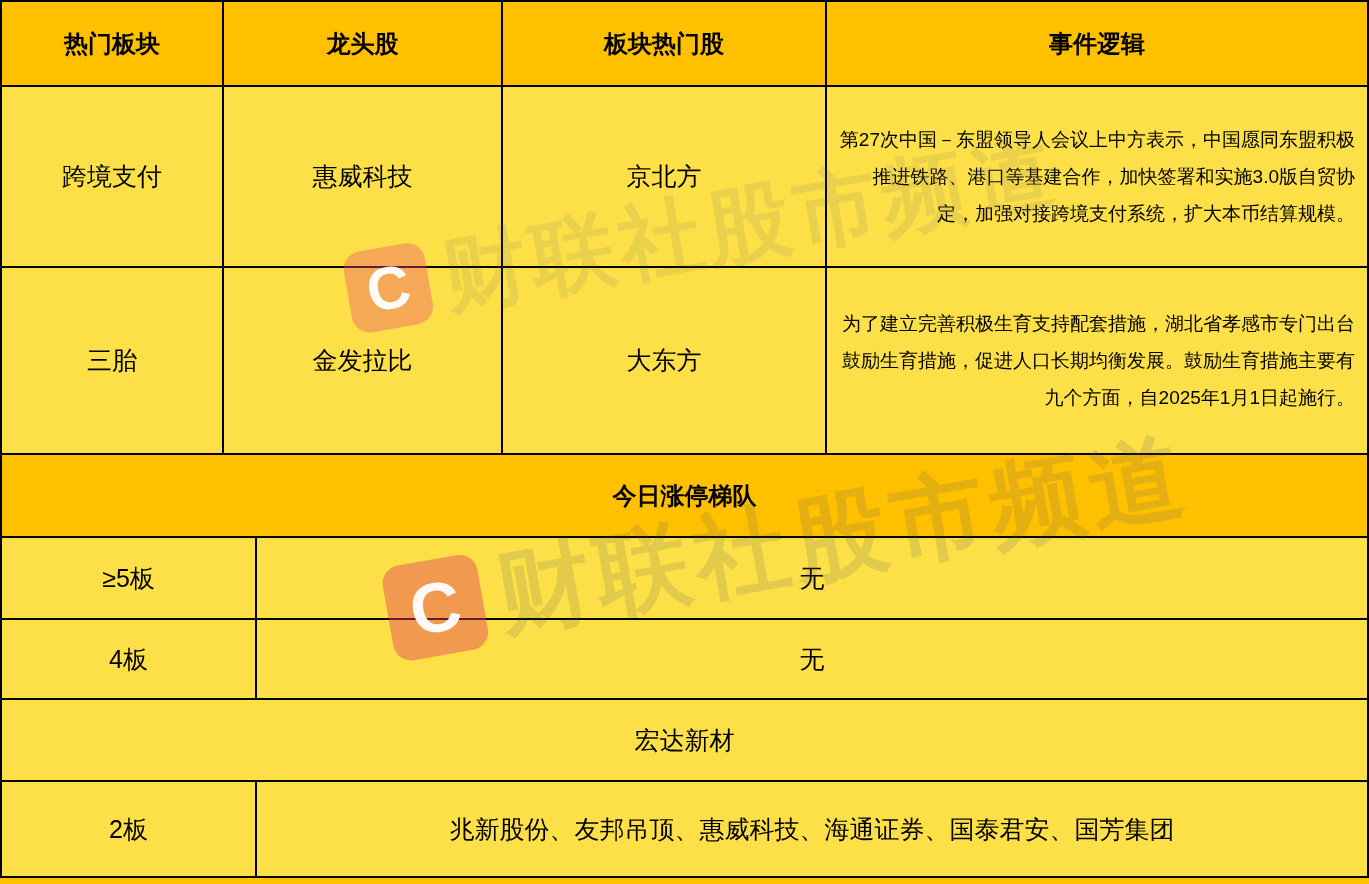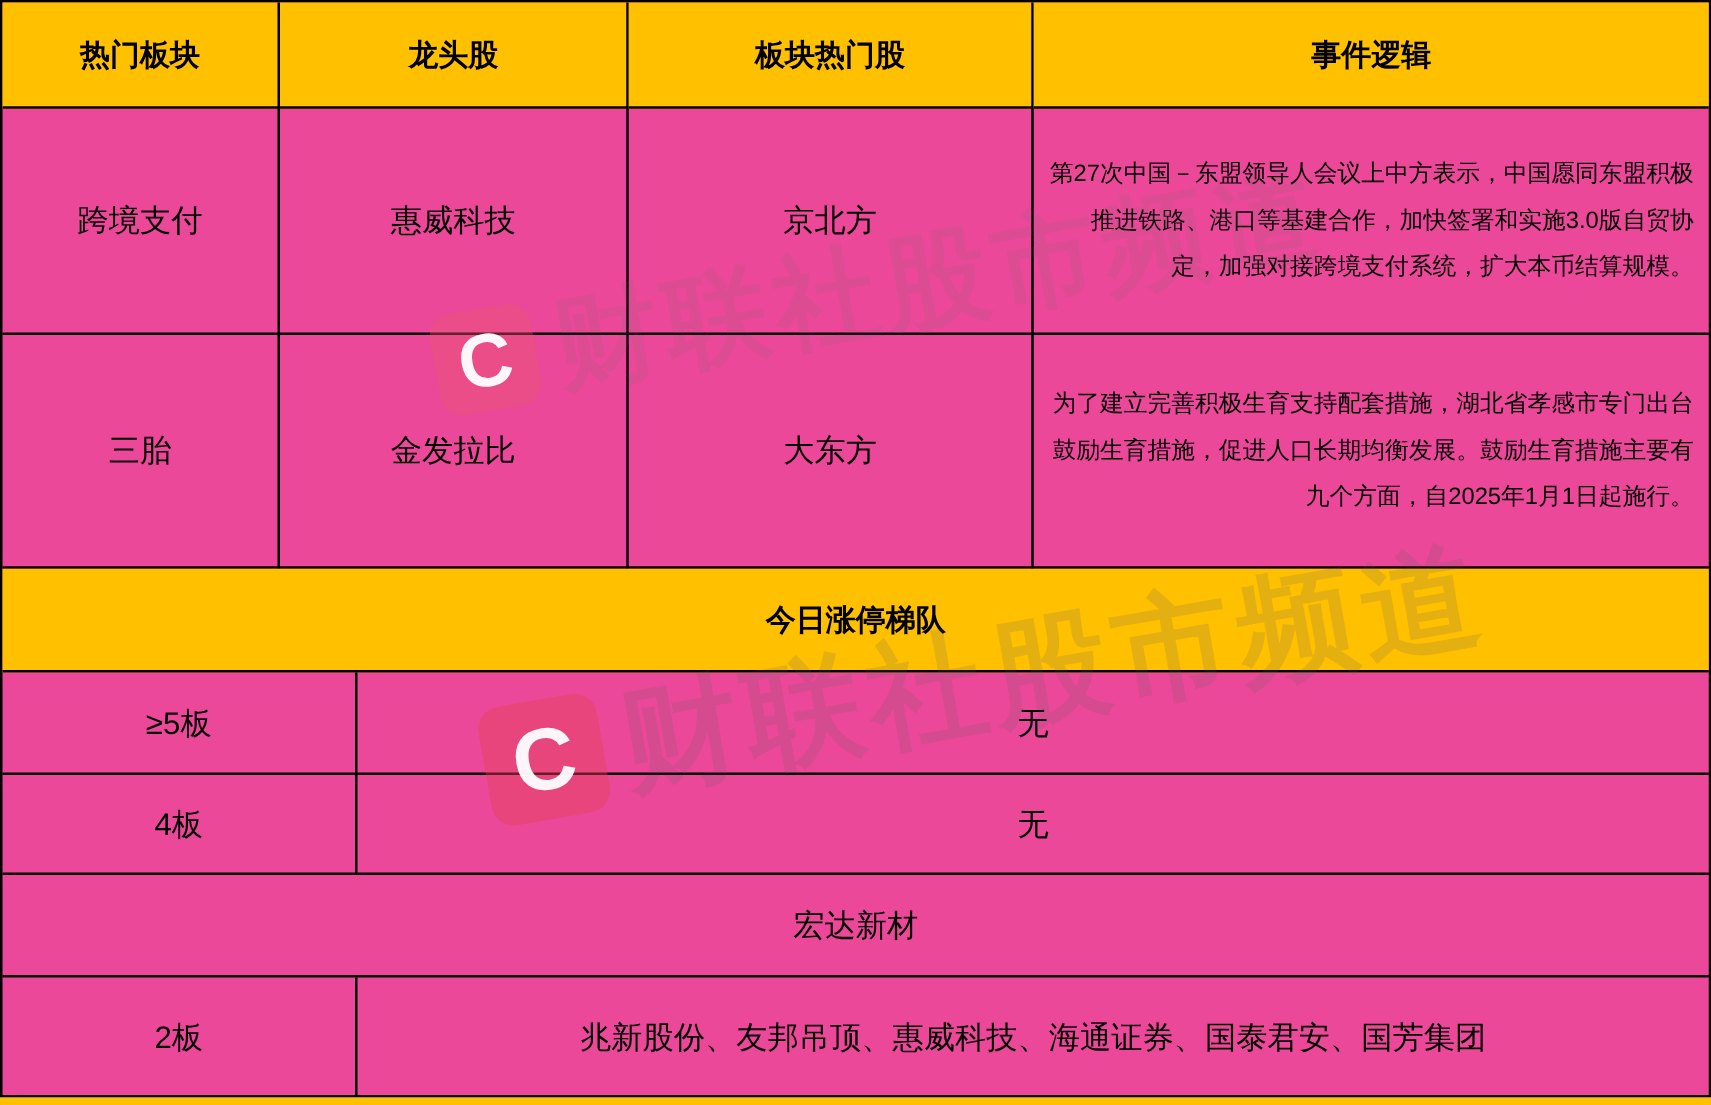--- a/index.html
+++ b/index.html
@@ -3,34 +3,34 @@
 <meta charset="utf-8">
 <style>
   html,body{margin:0;padding:0;}
   body{
     width:1369px;height:884px;position:relative;overflow:hidden;background:#ffffff;
     font-family:"Liberation Sans","DejaVu Sans",sans-serif;color:#000;
   }
   .grid{
     position:absolute;left:0;top:0;width:1369px;height:878px;
     box-sizing:border-box;border:2px solid #000;
-    display:flex;flex-direction:column;background:#ec4899;
+    display:flex;flex-direction:column;background:#fde047;
   }
   .row{display:flex;width:100%;}
   .h85{height:85px}.h181{height:181px}.h187{height:187px}.h83{height:83px}
   .h82{height:82px}.h80{height:80px}.h94{height:94px}
   .cell{
     box-sizing:border-box;border-right:2px solid #000;border-bottom:2px solid #000;
     display:flex;align-items:center;justify-content:center;text-align:center;
     font-size:25px;
   }
   .cell:last-child{border-right:none;}
   .row:last-child .cell{border-bottom:none;}
   .c1{width:222px}.c2{width:279px}.c3{width:324px}.c4{flex:1}
-  .lc1{width:284px}.lc2{flex:1}
+  .lc1{width:255px}.lc2{flex:1}
   .gold{background:#FFC000;font-weight:bold;font-size:24px;}
   .logic{
     justify-content:flex-start;text-align:right;padding:6px 12px;
     line-height:37px;font-size:19px;
   }
   .banner-cell{width:100%;border-right:none;text-align:center;}
   
   .wm{
     position:absolute;display:flex;align-items:center;gap:16px;
     pointer-events:none;transform-origin:left center;z-index:5;

